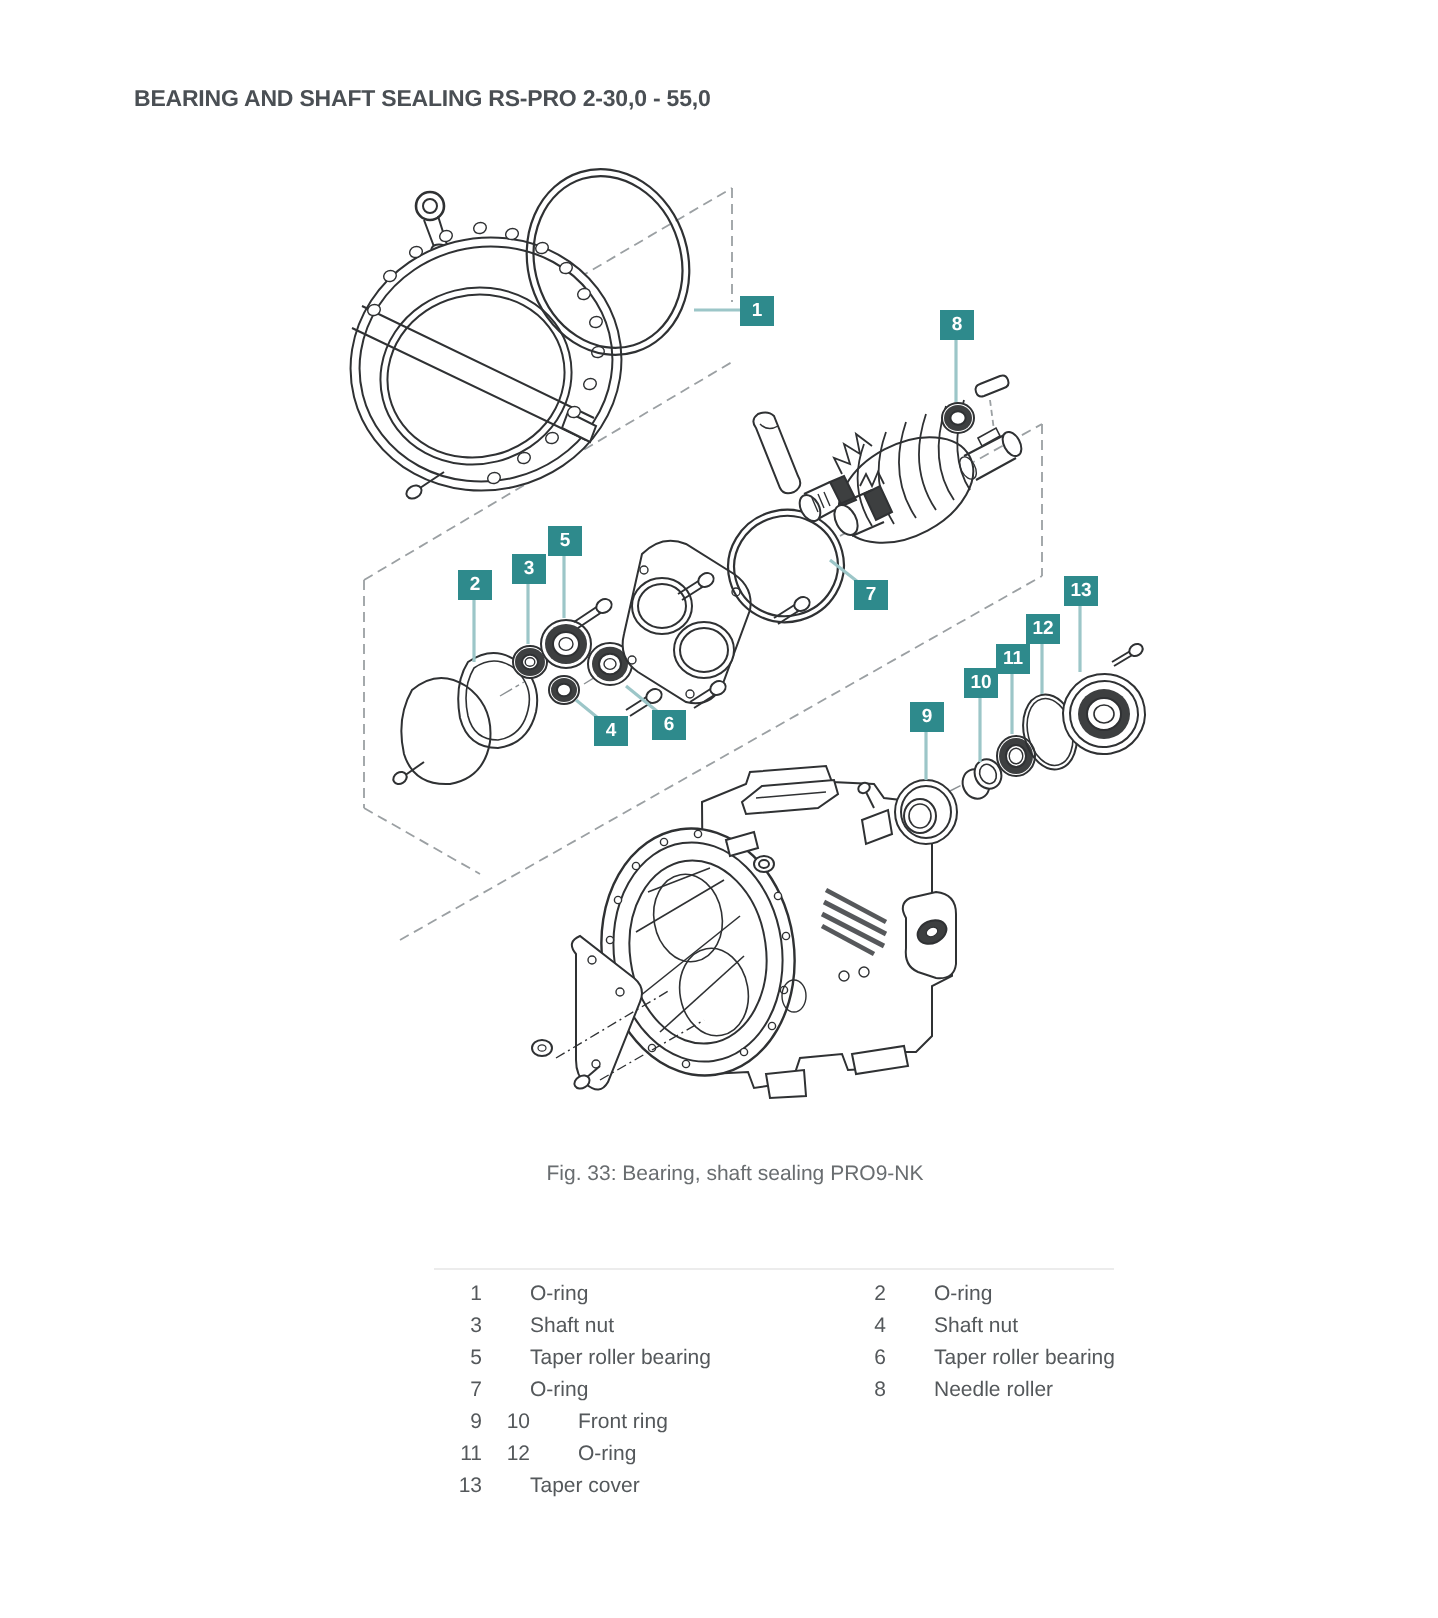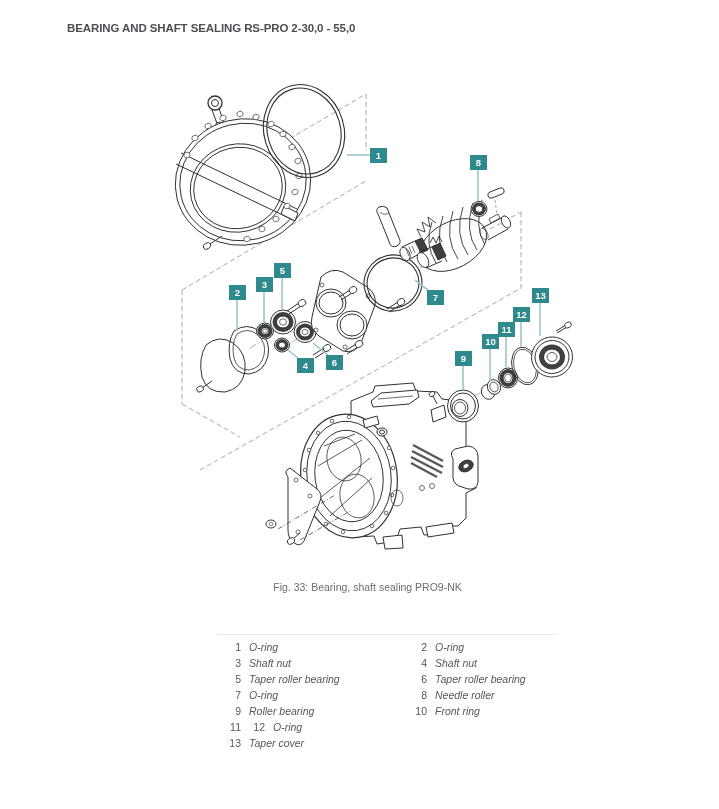--- a/index.html
+++ b/index.html
@@ -1,29 +1,29 @@
 <!DOCTYPE html>
 <html><head>
 <meta charset="utf-8">
 <style>
   html,body{margin:0;padding:0;background:#fff;}
   .page{position:relative;width:719px;height:809px;background:#fff;overflow:hidden;
         font-family:"Liberation Sans",sans-serif;}
-  .title{position:absolute;left:67px;top:22px;font-size:11.5px;font-weight:bold;
+  .title{position:absolute;left:67px;top:44px;font-size:11.5px;font-weight:bold;
          color:#4a4f54;letter-spacing:-0.1px;white-space:nowrap;}
   .diagram-svg{position:absolute;left:0;top:75px;}
   .co{position:absolute;width:17px;height:15px;background:#2E8A8C;color:#fff;
       font-size:9.5px;font-weight:bold;text-align:center;line-height:15px;}
   .caption{position:absolute;left:0;top:581px;width:719px;text-align:center;
            padding-left:16px;box-sizing:border-box;font-size:10.5px;color:#696d70;}
   .parts-table{position:absolute;left:217px;top:634px;width:340px;
                border-top:1px solid #ececec;padding-top:4px;font-size:10.5px;color:#54585b;}
   .prow{display:flex;height:16px;line-height:16px;}
   .pnum{width:24px;text-align:right;flex:none;}
-  .pname{width:154px;margin-left:8px;flex:none;white-space:nowrap;font-style:italic;}
+  .pname{width:154px;margin-left:24px;flex:none;white-space:nowrap;}
   .pname.last{width:auto;}
   svg *{vector-effect:non-scaling-stroke;}
 </style>
 </head>
 <body>
 
 <div class="page">
 
   <div class="title">BEARING AND SHAFT SEALING RS-PRO 2-30,0 - 55,0</div>
 
@@ -314,21 +314,20 @@
       <span class="pname last">Taper roller bearing</span>
     </div>
     <div class="prow">
       <span class="pnum">7</span>
       <span class="pname">O-ring</span>
       <span class="pnum">8</span>
       <span class="pname last">Needle roller</span>
     </div>
     <div class="prow">
       <span class="pnum">9</span>
-      <span class="pname">Roller bearing</span>
       <span class="pnum">10</span>
       <span class="pname last">Front ring</span>
     </div>
     <div class="prow">
       <span class="pnum">11</span>
       <span class="pnum">12</span>
       <span class="pname last">O-ring</span>
     </div>
     <div class="prow">
       <span class="pnum">13</span>

